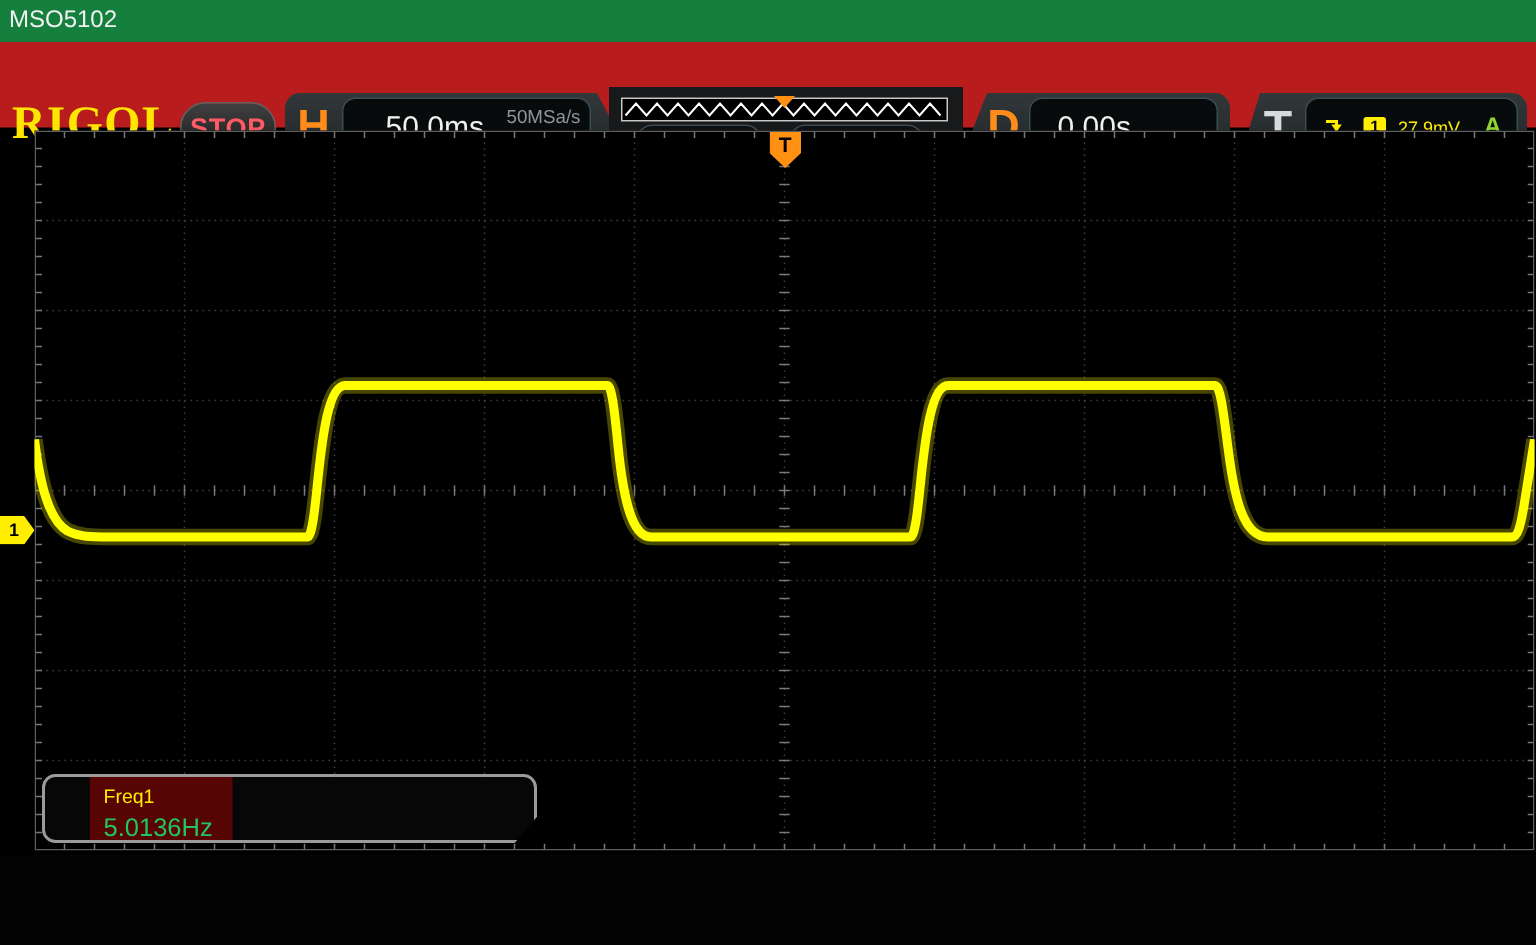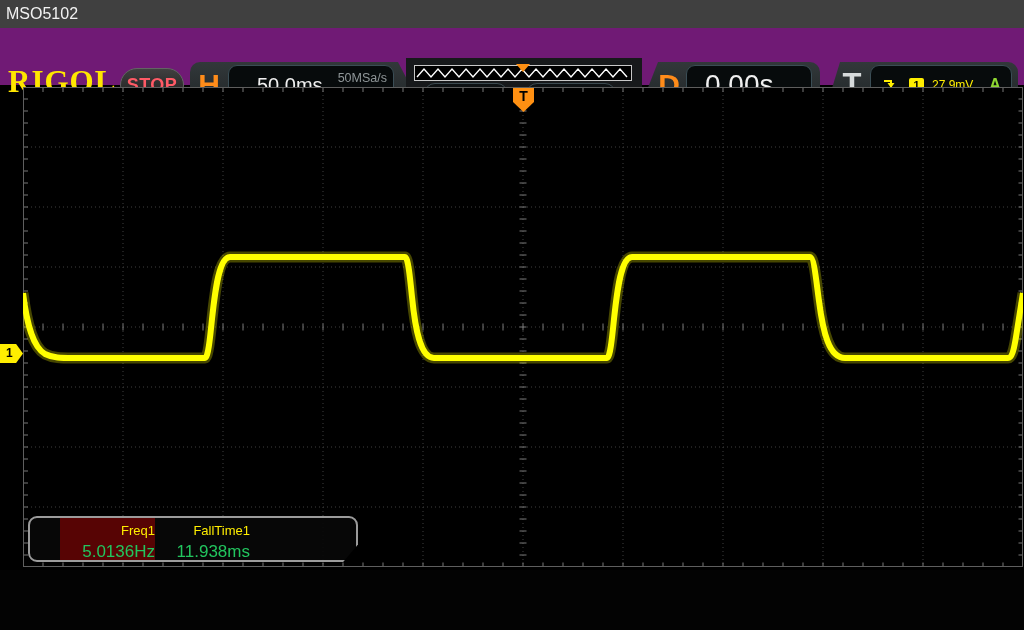--- a/index.html
+++ b/index.html
@@ -2,25 +2,25 @@
 <html><head>
 <meta charset="utf-8">
 <style>
   * { margin:0; padding:0; box-sizing:border-box; }
   html,body { background:#000; width:1024px; height:630px; overflow:hidden;
     font-family:"Liberation Sans", sans-serif; }
   .abs { position:absolute; }
   #screen { position:relative; width:1024px; height:630px; background:#000; }
 
   
-  #topbar { left:0; top:0; width:1024px; height:28px; background:#404040; color:#f2f2f2;
+  #topbar { left:0; top:0; width:1024px; height:28px; background:#15803d; color:#f2f2f2;
     font-size:16px; display:flex; align-items:center; padding-left:6px; gap:14px; }
 
   
-  #header { left:0; top:28px; width:1024px; height:57px; background:#701a75; }
+  #header { left:0; top:28px; width:1024px; height:57px; background:#b91c1c; }
   #brand { left:8px; top:36px; font-family:"Liberation Serif", serif; font-weight:bold;
     font-size:31px; color:#ffe600; letter-spacing:1px; }
   #stop-pill { left:120px; top:40px; width:64px; height:34px; border-radius:17px;
     background:linear-gradient(#404040,#1c1c1c); border:1px solid #636363;
     display:flex; align-items:center; justify-content:center;
     color:#ff5a66; font-weight:bold; font-size:18px; letter-spacing:.5px; }
   .panel { background:linear-gradient(#32383a,#1f2426); }
   #h-panel { left:190px; top:34px; width:232px; height:46px; display:flex;
     border-radius:10px 0 0 10px;
     clip-path:polygon(0 0, 208px 0, 232px 100%, 0 100%); }
@@ -40,21 +40,21 @@
     border-top:8px solid #ff9012; z-index:3; }
   .hdr-btn { top:55px; height:22px; border-radius:11px; background:#0d1113;
     border:1px solid #3c4a50; display:flex; align-items:center; justify-content:center;
     font-size:13.5px; font-weight:bold; }
   #btn-measure { left:424px; width:84px; color:#ffff2e; }
   #btn-stoprun { left:526px; width:90px; color:#ff1e1e; }
   #d-panel { left:640px; top:34px; width:180px; height:46px; display:flex;
     border-radius:0 10px 10px 0; clip-path:polygon(18px 0, 100% 0, 100% 100%, 0 100%); }
   #d-panel .badge-letter { margin-left:12px; width:34px; }
   #d-panel .field { margin:3px 8px 3px 0; }
-  #d-panel .delay-value { color:#f0f0f0; font-size:28px; margin-left:18px; }
+  #d-panel .delay-value { color:#f0f0f0; font-size:20px; margin-left:18px; }
   #t-panel { left:826px; top:34px; width:192px; height:46px; display:flex;
     border-radius:0 10px 10px 0; clip-path:polygon(14px 0, 100% 0, 100% 100%, 0 100%); }
   #t-panel .badge-letter { color:#d6dadb; font-size:31px; width:36px; margin-left:8px; }
   #t-panel .field { margin:3px 6px 3px 0; gap:8px; padding-left:12px; }
   #trig-source-badge { width:15px; height:15px; background:#ffee00; border-radius:2px;
     color:#000; font-size:11px; font-weight:bold; display:flex; align-items:center;
     justify-content:center; }
   #trig-level { color:#ffee00; font-size:12px; }
   #trig-mode { color:#8fd832; font-size:16px; font-weight:bold; margin-left:8px; }
 
@@ -65,21 +65,21 @@
     clip-path:polygon(0 0,100% 0,100% 58%,50% 100%,0 58%); color:#000;
     font-size:14px; font-weight:bold; text-align:center; line-height:17px; z-index:4; }
   #ch1-marker { left:0; top:344px; width:23px; height:19px; background:#ffee00;
     clip-path:polygon(0 0,70% 0,100% 50%,70% 100%,0 100%); color:#000;
     font-size:12px; font-weight:bold; text-align:left; padding-left:6px;
     line-height:19px; z-index:4; }
   #meas-panel { left:28px; top:516px; width:330px; height:46px;
     background:rgba(8,8,8,.92); border:2px solid #9b9b9b; border-radius:9px;
     clip-path:polygon(0 0,100% 0,100% 62%,95.5% 100%,0 100%);
     display:flex; padding-left:30px; z-index:5; }
-  .meas-cell { width:95px; padding:5px 0 0 9px;text-align:right; }
+  .meas-cell { width:95px; padding:5px 0 0 9px; }
   .meas-cell.hl { background:#570404; }
   .meas-label { color:#ffee00; font-size:13px; }
   .meas-value { color:#22c55e; font-size:17px; margin-top:4px; }
 
   
   #bottombar { left:0; top:570px; width:1024px; height:60px; background:#030303; }
 </style>
 </head>
 <body>
 
@@ -423,24 +423,20 @@
       </svg>
   </div>
   <div id="trig-marker" class="abs">T</div>
   <div id="ch1-marker" class="abs">1</div>
 
   <div id="meas-panel" class="abs">
     <div class="meas-cell hl">
       <div class="meas-label">Freq1</div>
       <div class="meas-value">5.0136Hz</div>
     </div>
-    <div class="meas-cell">
-      <div class="meas-label">FallTime1</div>
-      <div class="meas-value">11.938ms</div>
-    </div>
   </div>
 
   <div id="bottombar" class="abs">
     
 
     
 
     
 
     

